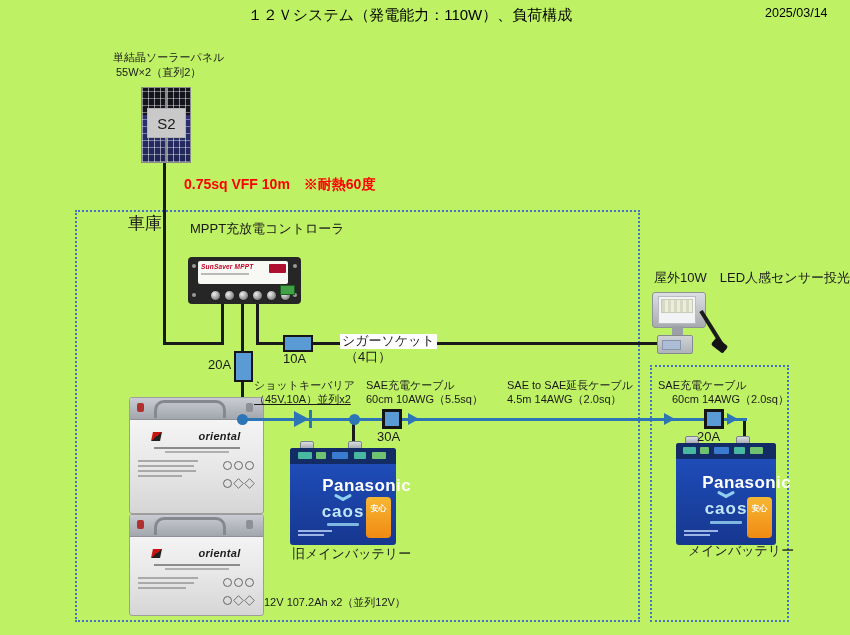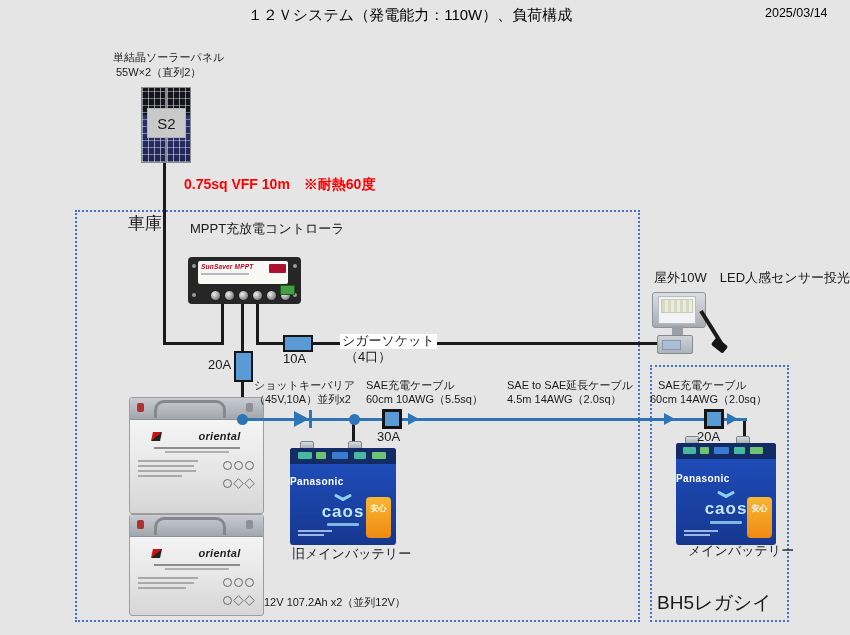--- a/index.html
+++ b/index.html
@@ -1,17 +1,17 @@
 <!DOCTYPE html>
 <html><head>
 <meta charset="utf-8">
 <style>
   html,body{margin:0;padding:0;}
   body{font-family:"Liberation Sans",sans-serif;background:#ffffff;}
-  #canvas{position:relative;width:850px;height:635px;background:#e5e5e5;overflow:hidden;}
+  #canvas{position:relative;width:850px;height:635px;background:#bef264;overflow:hidden;}
 
   .lbl{position:absolute;font-size:11px;color:#1a1a1a;white-space:nowrap;line-height:1.15;z-index:6;}
   .lbl13{font-size:13px;}
   .bgw{background:#fff;padding:0 2px;}
 
   .title{position:absolute;left:140px;top:6px;width:540px;text-align:center;font-size:15px;color:#000;z-index:6;}
   .date{position:absolute;left:765px;top:6px;font-size:12.5px;color:#000;z-index:6;}
 
   .dashbox{position:absolute;border:2px dotted #4472C4;z-index:0;}
   #garage-box{left:75px;top:210px;width:561px;height:408px;}
@@ -77,22 +77,22 @@
   .agm-icons{float:right;width:44px;text-align:right;}
   .agm-ico{display:inline-block;width:7px;height:7px;border:1px solid #666;border-radius:50%;margin:1px;}
   .agm-ico.tri{border-radius:0;transform:rotate(45deg) scale(.85);}
 
   
   .pana{position:absolute;border-radius:3px;z-index:3;background:linear-gradient(180deg,#2050c0,#16378f);}
   .pterm{position:absolute;top:-7px;width:12px;height:8px;background:linear-gradient(180deg,#d9dde2,#9aa0a7);
     border:1px solid #7c828a;border-radius:2px;}
   .ptop{position:absolute;left:0;top:0;width:100%;height:16px;background:#132c66;border-radius:3px 3px 0 0;}
   .ptop i{position:absolute;top:4px;height:7px;border-radius:1px;}
-  .pbrand{position:absolute;left:0;width:100%;text-align:left;color:#fff;font-weight:bold;
-    font-size:10px;letter-spacing:.4px;}
+  .pbrand{position:absolute;left:0;width:100%;text-align:right;color:#fff;font-weight:bold;
+    font-size:17px;letter-spacing:.4px;padding-left:15px;}
   .pbird{position:absolute;left:50%;margin-left:-9px;width:18px;height:8px;}
   .pbird::before,.pbird::after{content:"";position:absolute;top:2px;width:11px;height:3px;background:#8fd0f0;border-radius:2px;}
   .pbird::before{left:0;transform:rotate(28deg);}
   .pbird::after{right:0;transform:rotate(-28deg);}
   .pcaos{position:absolute;left:0;width:100%;text-align:center;color:#c2e6fa;font-weight:bold;
     font-size:17px;letter-spacing:1px;}
   .psub{position:absolute;left:50%;margin-left:-16px;width:32px;height:3px;background:#7fb8e0;border-radius:1px;}
   .psticker{position:absolute;width:25px;height:41px;background:linear-gradient(180deg,#f7b733,#f08a12);
     border-radius:4px;display:flex;align-items:flex-start;justify-content:center;}
   .psticker span{margin-top:6px;font-size:8px;font-weight:bold;color:#fff;}
@@ -125,21 +125,20 @@
   <div class="lbl" style="left:113px;top:51px;">単結晶ソーラーパネル</div>
   <div class="lbl" style="left:116px;top:66px;">55W×2（直列2）</div>
   <div class="spanel" style="left:141px;top:87px;"></div>
   <div class="spanel" style="left:166px;top:87px;"></div>
   <div id="s2tag">S2</div>
   <div class="rednote">0.75sq VFF 10m　※耐熱60度</div>
 
   <div id="garage-box" class="dashbox"></div>
   <div class="lbl big-lbl" style="left:88px;top:214px;margin-left:40px;">車庫</div>
   <div id="car-box" class="dashbox"></div>
-  <div class="lbl car-lbl" style="left:657px;top:592px;">BH5レガシイ</div>
 
   <div class="wire" style="left:163px;top:157px;width:3px;height:186px;"></div>
   <div class="wire" style="left:163px;top:342px;width:61px;height:3px;"></div>
   <div class="wire" style="left:221px;top:302px;width:3px;height:43px;"></div>
   <div class="wire" style="left:241px;top:302px;width:3px;height:51px;"></div>
   <div class="wire" style="left:241px;top:377px;width:3px;height:44px;"></div>
   <div class="wire" style="left:241px;top:420px;width:3px;height:112px;"></div>
   <div class="wire" style="left:256px;top:302px;width:3px;height:43px;"></div>
   <div class="wire" style="left:256px;top:342px;width:401px;height:3px;"></div>
   <div class="wire z2" style="left:352px;top:420px;width:3px;height:28px;"></div>
@@ -194,27 +193,27 @@
   <div id="diode-bar"></div>
   <div class="barrow" style="left:408px;"></div>
   <div class="barrow" style="left:664px;"></div>
   <div class="barrow" style="left:727px;"></div>
   <div class="fsq" style="left:382px;"></div>
   <div class="lbl lbl13" style="left:377px;top:430px;">30A</div>
   <div class="fsq" style="left:704px;"></div>
   <div class="lbl lbl13" style="left:697px;top:430px;">20A</div>
 
   <div class="lbl" style="left:254px;top:379px;">ショットキーバリア</div>
-  <div class="lbl" style="left:254px;top:393px;">（45V,10A）並列x2</div>
+  <div class="lbl" style="left:254px;top:393px;text-decoration:underline;">（45V,10A）並列x2</div>
   <div class="lbl" style="left:366px;top:379px;">SAE充電ケーブル</div>
   <div class="lbl" style="left:366px;top:393px;">60cm 10AWG（5.5sq）</div>
   <div class="lbl" style="left:507px;top:379px;">SAE to SAE延長ケーブル</div>
   <div class="lbl" style="left:507px;top:393px;">4.5m 14AWG（2.0sq）</div>
   <div class="lbl" style="left:658px;top:379px;">SAE充電ケーブル</div>
-  <div class="lbl" style="left:650px;top:393px;">60cm 14AWG（2.0sq）</div>
+  <div class="lbl" style="left:672px;top:393px;">60cm 14AWG（2.0sq）</div>
 
   <div class="agm" style="top:397px;height:115px;">
     <div class="agm-top">
         <div class="agm-handle"></div>
         <div class="agm-term red"></div>
         <div class="agm-term gry"></div>
       </div>
     <div class="agm-label">
       <div class="agm-brandrow"><span class="agm-mark"></span><span class="agm-brand">oriental</span></div>
       <div class="agm-tag"></div>

